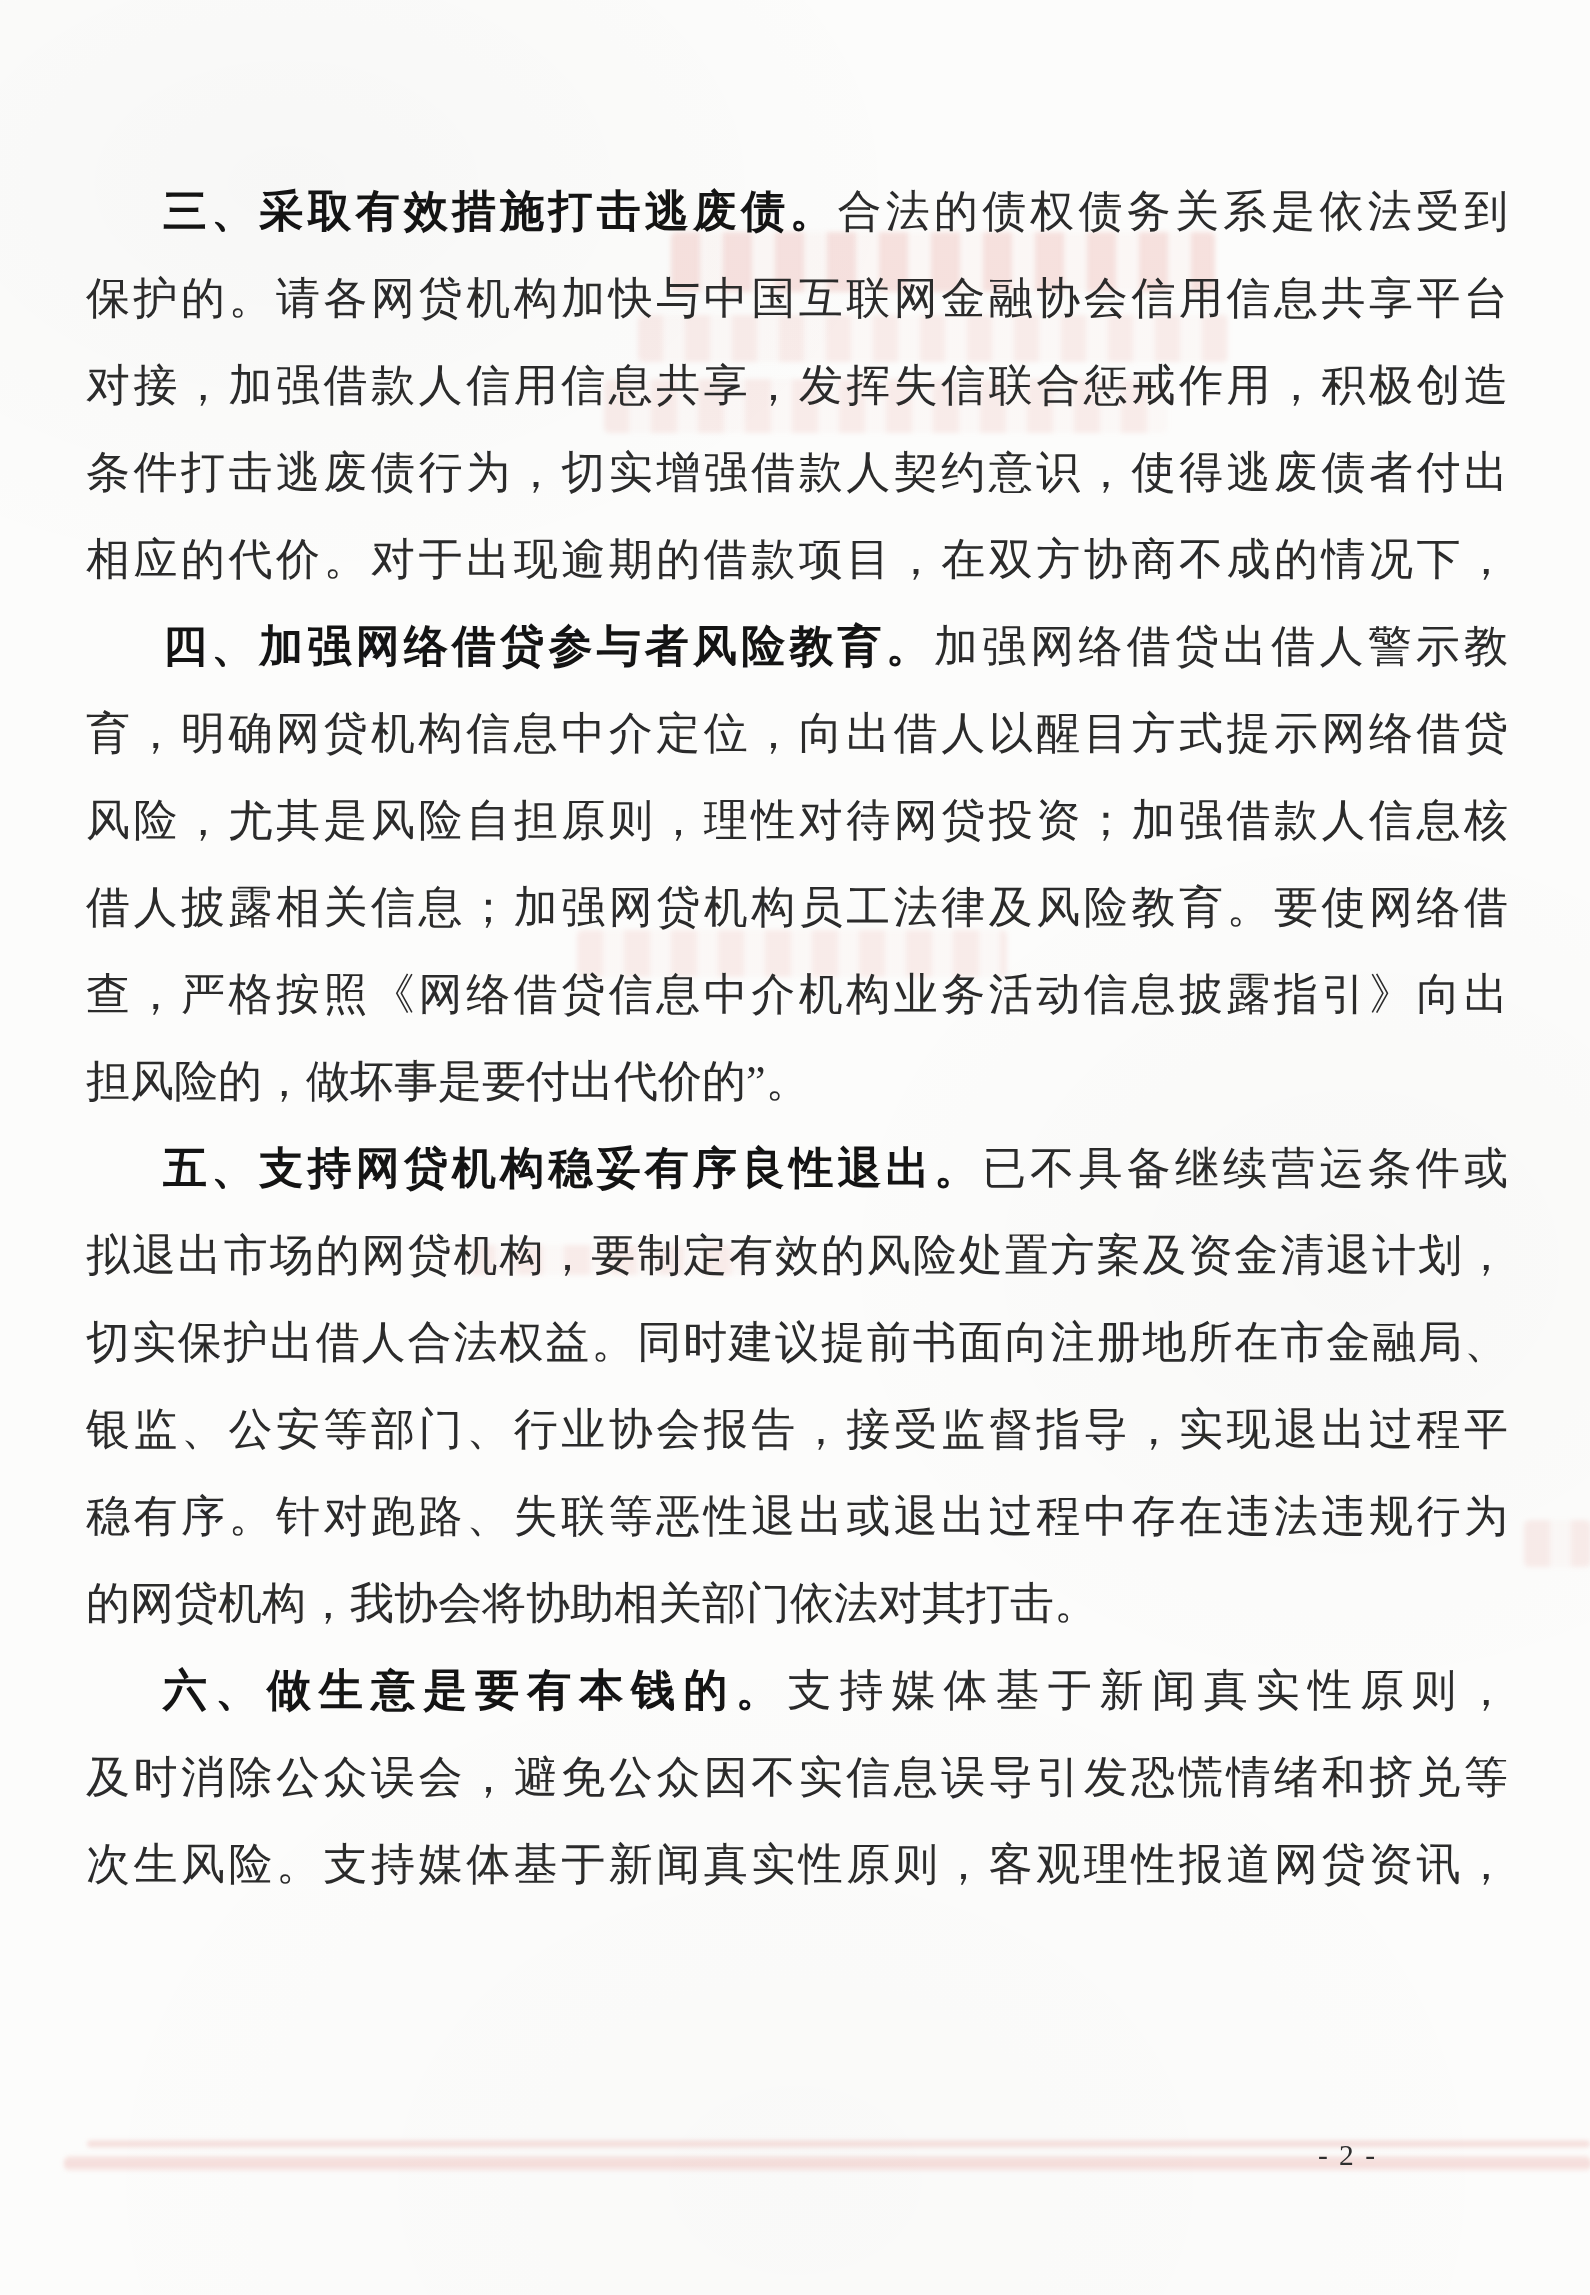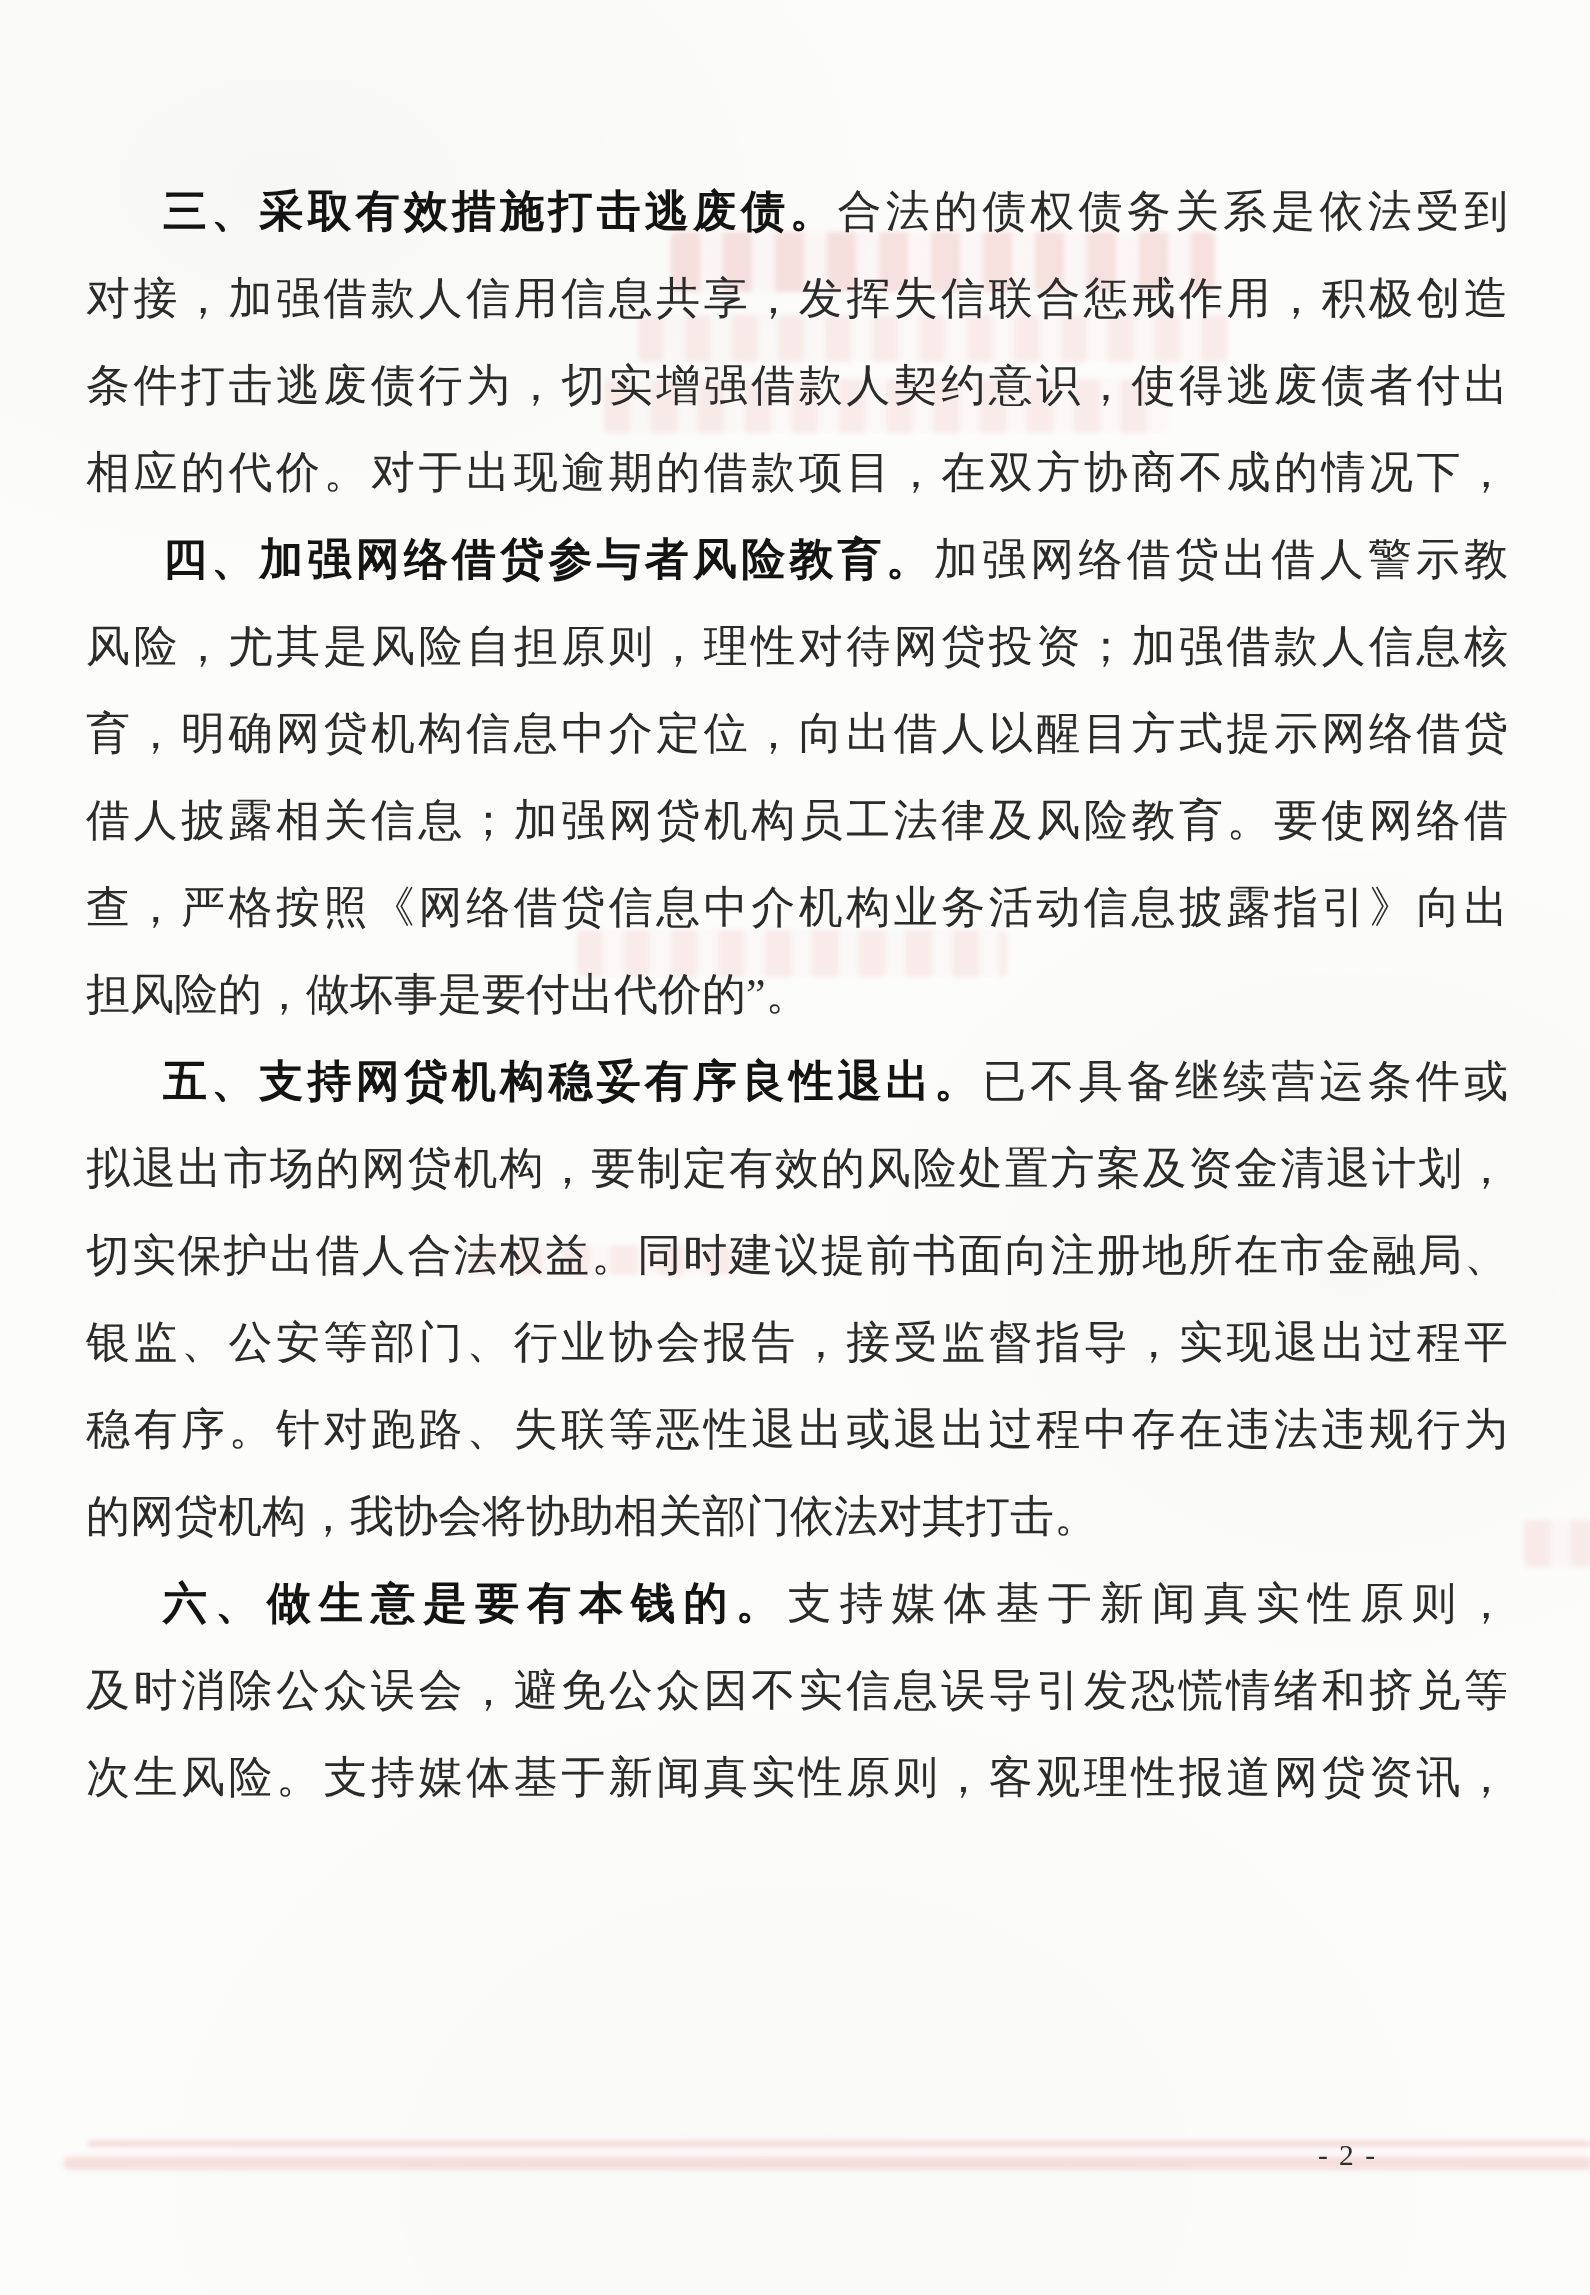--- a/index.html
+++ b/index.html
@@ -58,28 +58,29 @@
   <div class="ghost ghost-faint" style="left:604px;top:379px;width:564px;height:54px;"></div>
   <div class="ghost ghost-faint" style="left:577px;top:930px;width:430px;height:47px;"></div>
   <div class="ghost ghost-faint" style="left:470px;top:1245px;width:282px;height:30px;"></div>
   <div class="ghost ghost-faint" style="left:1524px;top:1520px;width:67px;height:47px;"></div>
   <div class="ghost ghost-band" style="left:87px;top:2140px;width:1503px;height:8px;filter:blur(2px);"></div>
   <div class="ghost ghost-band" style="left:64px;top:2156px;width:1527px;height:14.8px;filter:blur(2px);"></div>
 
   <div class="doc-body">
       <div>
         <div class="line indent"><span class="hd">三、采取有效措施打击逃废债。</span><span>合法的债权债务关系是依法受到</span></div>
+        <div class="line"><span>保护的。请各网贷机构加快与中国互联网金融协会信用信息共享平台</span></div>
         <div class="line"><span>对接，加强借款人信用信息共享，发挥失信联合惩戒作用，积极创造</span></div>
         <div class="line"><span>条件打击逃废债行为，切实增强借款人契约意识，使得逃废债者付出</span></div>
         <div class="line"><span>相应的代价。对于出现逾期的借款项目，在双方协商不成的情况下，</span></div>
       </div>
       <div>
         <div class="line indent"><span class="hd">四、加强网络借贷参与者风险教育。</span><span>加强网络借贷出借人警示教</span></div>
+        <div class="line"><span>育，明确网贷机构信息中介定位，向出借人以醒目方式提示网络借贷</span></div>
         <div class="line"><span>风险，尤其是风险自担原则，理性对待网贷投资；加强借款人信息核</span></div>
-        <div class="line"><span>育，明确网贷机构信息中介定位，向出借人以醒目方式提示网络借贷</span></div>
         <div class="line"><span>借人披露相关信息；加强网贷机构员工法律及风险教育。要使网络借</span></div>
         <div class="line"><span>查，严格按照《网络借贷信息中介机构业务活动信息披露指引》向出</span></div>
         <div class="line short"><span>担风险的，做坏事是要付出代价的”。</span></div>
       </div>
       <div>
         <div class="line indent"><span class="hd">五、支持网贷机构稳妥有序良性退出。</span><span>已不具备继续营运条件或</span></div>
         <div class="line"><span>拟退出市场的网贷机构，要制定有效的风险处置方案及资金清退计划，</span></div>
         <div class="line"><span>切实保护出借人合法权益。同时建议提前书面向注册地所在市金融局、</span></div>
         <div class="line"><span>银监、公安等部门、行业协会报告，接受监督指导，实现退出过程平</span></div>
         <div class="line"><span>稳有序。针对跑路、失联等恶性退出或退出过程中存在违法违规行为</span></div>

